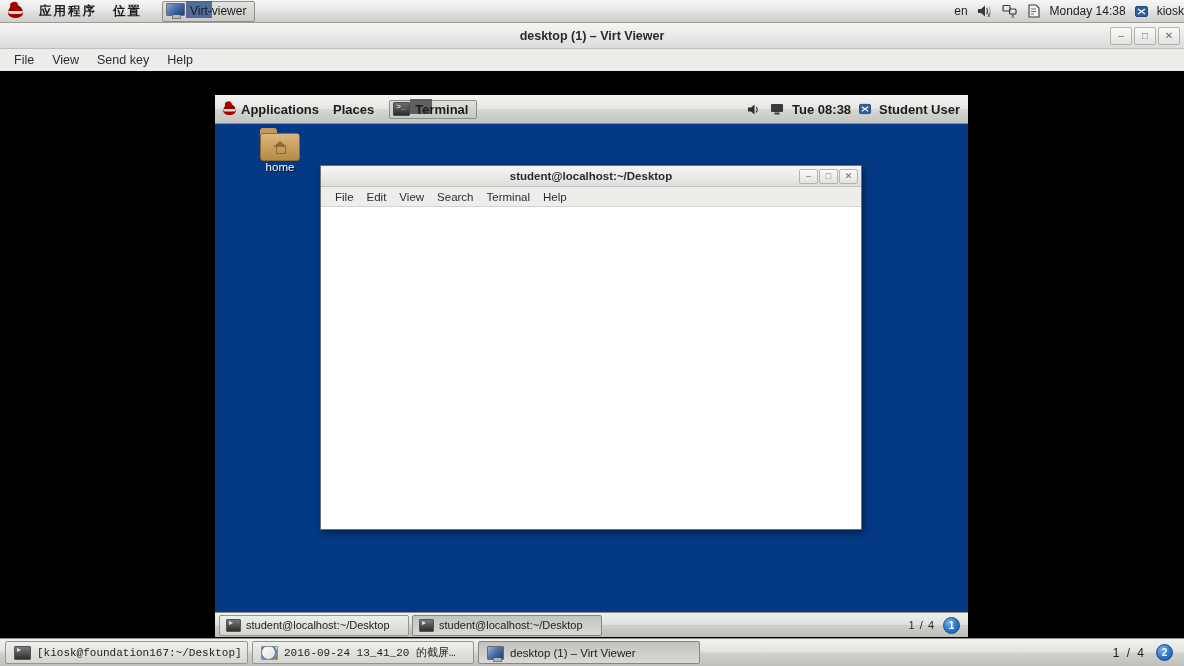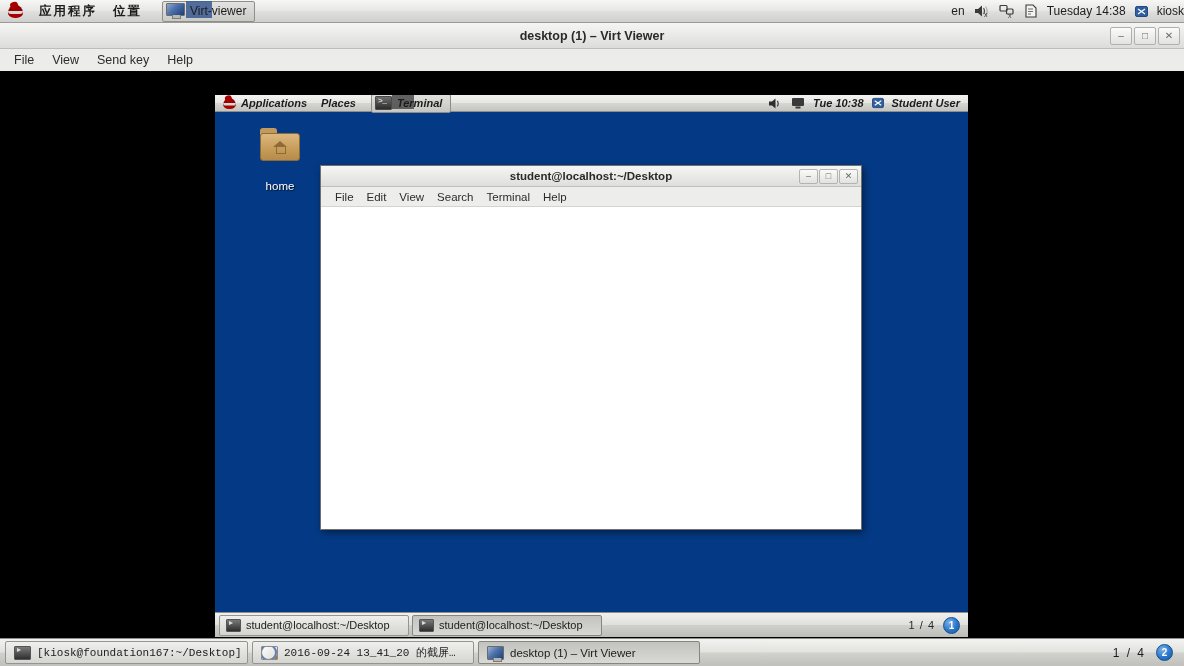--- a/index.html
+++ b/index.html
@@ -105,25 +105,25 @@
   }
 
   
   #guest {
     position: absolute; left: 215px; top: 24px; width: 753px; height: 542px;
     background: #043a85;
     overflow: hidden;
   }
   
   #g-top {
-    position: absolute; left:0; top:0; width: 100%; height: 17px;
+    position: absolute; left:0; top:0; width: 100%; height: 29px;
     background: linear-gradient(to bottom, #f3f3f1 0%, #e6e6e3 48%, #d6d6d3 52%, #c4c4c0 100%);
     border-bottom: 1px solid #8d8d89;
     display: flex; align-items: center;
-    font-size: 11px; color: #1c1c1c; font-style: italic;
+    font-size: 13px; color: #1c1c1c;
   }
   #g-top .g-item { padding: 0 7px; display:flex; align-items:center; gap:4px; height:100%; font-weight:bold; }
   #g-top .g-right { margin-left:auto; display:flex; align-items:center; gap:8px; padding-right:8px; font-weight:bold; }
   #g-winbtn {
     height: 19px; margin-left: 8px; display:flex; align-items:center; gap:5px;
     padding: 0 8px 0 3px;
     background: linear-gradient(to bottom, #e0e0dd, #c6c6c2);
     border: 1px solid #8c8c88; border-radius:2px;
     font-weight: bold; position: relative;
   }
@@ -179,21 +179,21 @@
     border:1px solid #174f91;
     color:#fff; font-size:10px; font-weight:bold;
     display:flex; align-items:center; justify-content:center;
   }
 
   
   .dicon {
     position:absolute; width:70px; text-align:center;
     color:#fff; font-size:11.5px;
   }
-  .dicon .lbl { margin-top: 19px; text-shadow: 1px 1px 1px rgba(0,0,0,.75); }
+  .dicon .lbl { margin-top: 0; text-shadow: 1px 1px 1px rgba(0,0,0,.75); }
   .folder-ico {
     width:40px; height:33px; margin:0 auto; position:relative;
   }
   .folder-ico .tab {
     position:absolute; left:0; top:0; width:17px; height:7px;
     background:#c39a5e; border-radius:3px 3px 0 0;
   }
   .folder-ico .body {
     position:absolute; left:0; top:5px; width:40px; height:28px;
     background: linear-gradient(to bottom, #dcb77e 0%, #c89e5c 55%, #b58a4a 100%);
@@ -370,21 +370,21 @@
         <rect x="7.5" y="5" width="6.5" height="5" rx="1" fill="none" stroke="#3a3a3a" stroke-width="1.2"></rect>
         <text x="9" y="14" font-size="7" fill="#3a3a3a" font-family="Liberation Sans">x</text>
       </svg>
     </span>
     <span class="doc-ico">
       <svg width="14" height="14" viewBox="0 0 14 14">
         <path d="M2 1h7l3 3v9H2z" fill="#f4f4f2" stroke="#3a3a3a" stroke-width="1.1"></path>
         <path d="M4 5h5M4 7.5h5M4 10h3" stroke="#6a6a6a" stroke-width="1"></path>
       </svg>
     </span>
-    <span>Tuesday 14:38</span>
+    <span>Monday 14:38</span>
     <span class="user-ico">
       <svg width="13" height="13" viewBox="0 0 13 13">
         <rect x="0.5" y="1.5" width="12" height="10" rx="1.5" fill="#2f5f9e" stroke="#234b80"></rect>
         <path d="M3 4l7 5M10 4l-7 5" stroke="#fff" stroke-width="1.2"></path>
       </svg>
     </span>
     <span>kiosk</span>
   </div>
 </div>
 
@@ -428,21 +428,21 @@
               <path d="M1 4.5h3l3.5-3v10L4 8.5H1z" fill="#2e2e2e"></path>
               <path d="M9.2 3.8c1.3 1.1 1.3 4.4 0 5.5" stroke="#2e2e2e" stroke-width="1.1" fill="none"></path>
             </svg>
           </span>
           <span>
             <svg width="14" height="13" viewBox="0 0 14 13">
               <rect x="1" y="1" width="12" height="8" rx="1" fill="#3a3a3a"></rect>
               <rect x="4.5" y="9.5" width="5" height="2" fill="#3a3a3a"></rect>
             </svg>
           </span>
-          <span>Tue 10:38</span>
+          <span>Tue 08:38</span>
           <span>
             <svg width="12" height="12" viewBox="0 0 13 13">
               <rect x="0.5" y="1.5" width="12" height="10" rx="1.5" fill="#2f5f9e" stroke="#234b80"></rect>
               <path d="M3 4l7 5M10 4l-7 5" stroke="#fff" stroke-width="1.2"></path>
             </svg>
           </span>
           <span>Student User</span>
         </div>
       </div>
 

